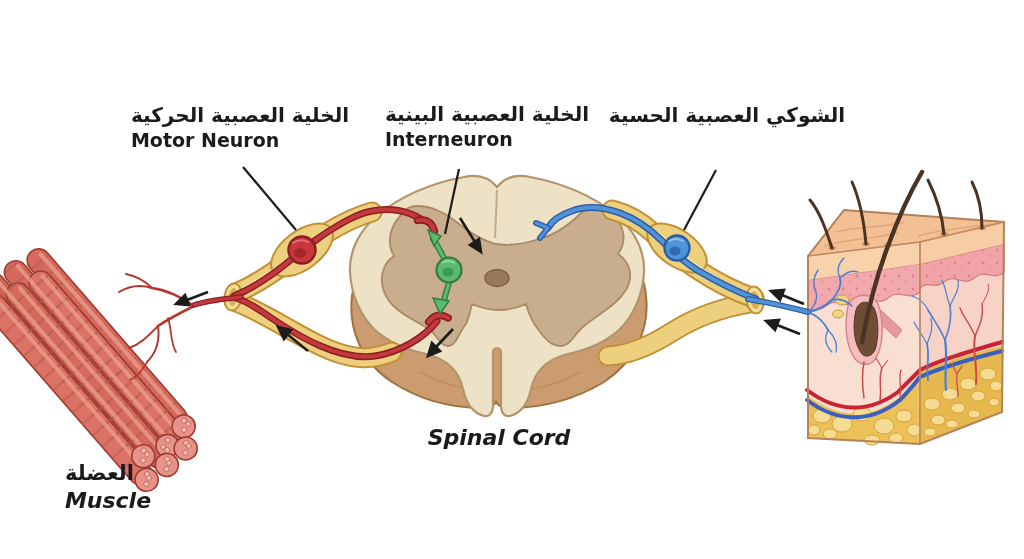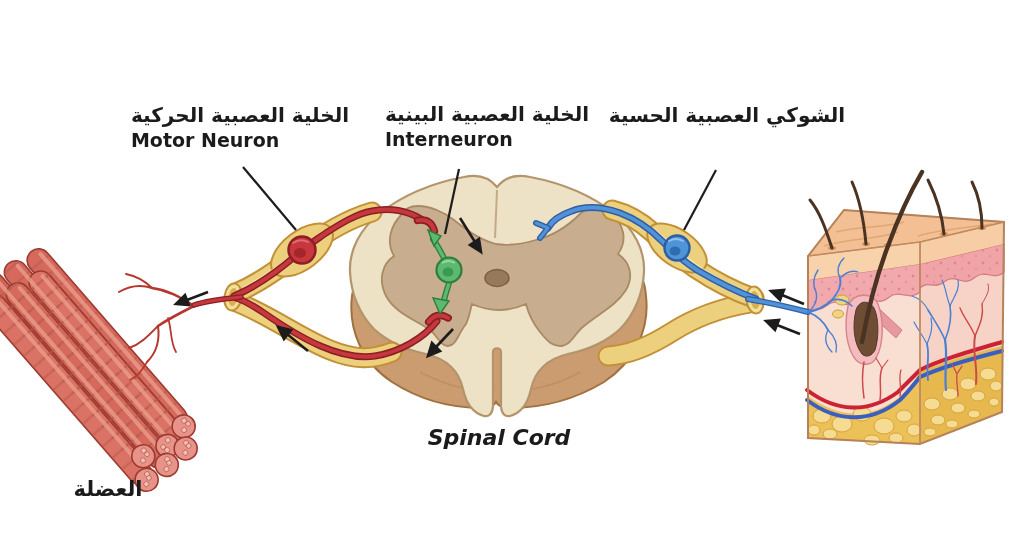--- a/index.html
+++ b/index.html
@@ -352,22 +352,23 @@
   <span class="ar" dir="rtl">الخلية العصبية الحركية</span>
   <span class="en">Motor Neuron</span>
 </div>
 <div class="lbl top" style="left:487px;top:101px">
   <span class="ar" dir="rtl">الخلية العصبية البينية</span>
   <span class="en">Interneuron</span>
 </div>
 <div class="lbl top" style="left:727px;top:102px">
   <span class="ar" dir="rtl">الشوكي العصبية الحسية</span>
 </div>
-<div class="lbl bot" style="left:108px;top:476px">
+<div class="lbl bot" style="left:108px;top:460px">
   <span class="ar" dir="rtl">العضلة</span>
+  <span class="en">Muscle</span>
 </div>
 <div class="lbl bot" style="left:499px;top:424px">
   <span class="en">Spinal Cord</span>
 </div>
 <div class="lbl bot" style="left:891px;top:461px">
 </div>
 
 </div>
 
 </body></html>

